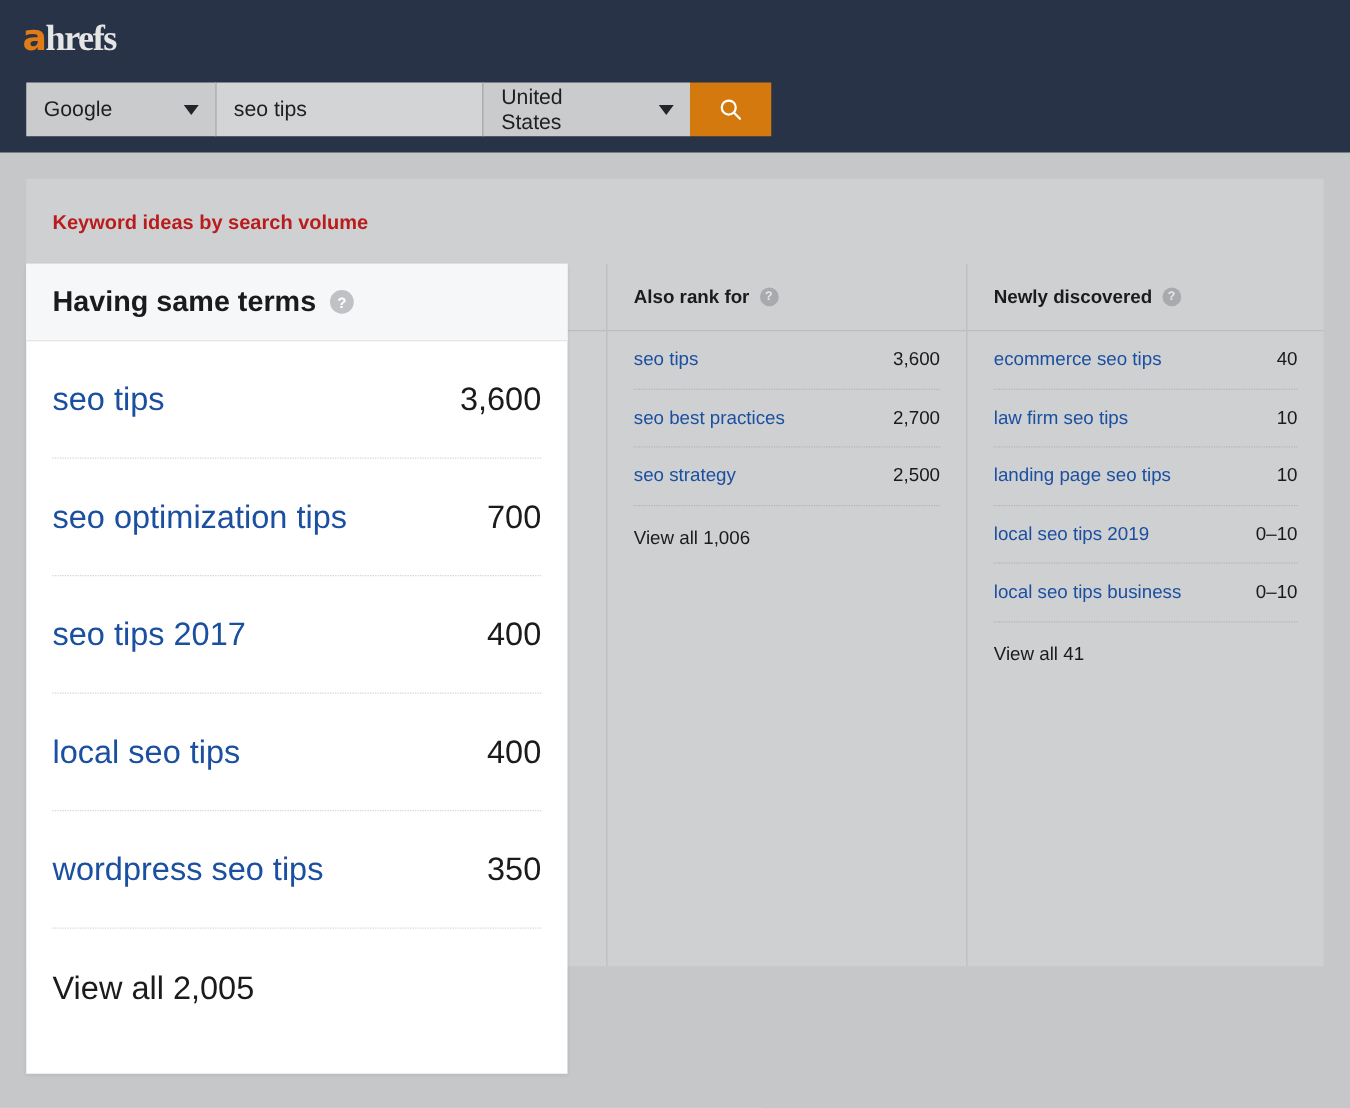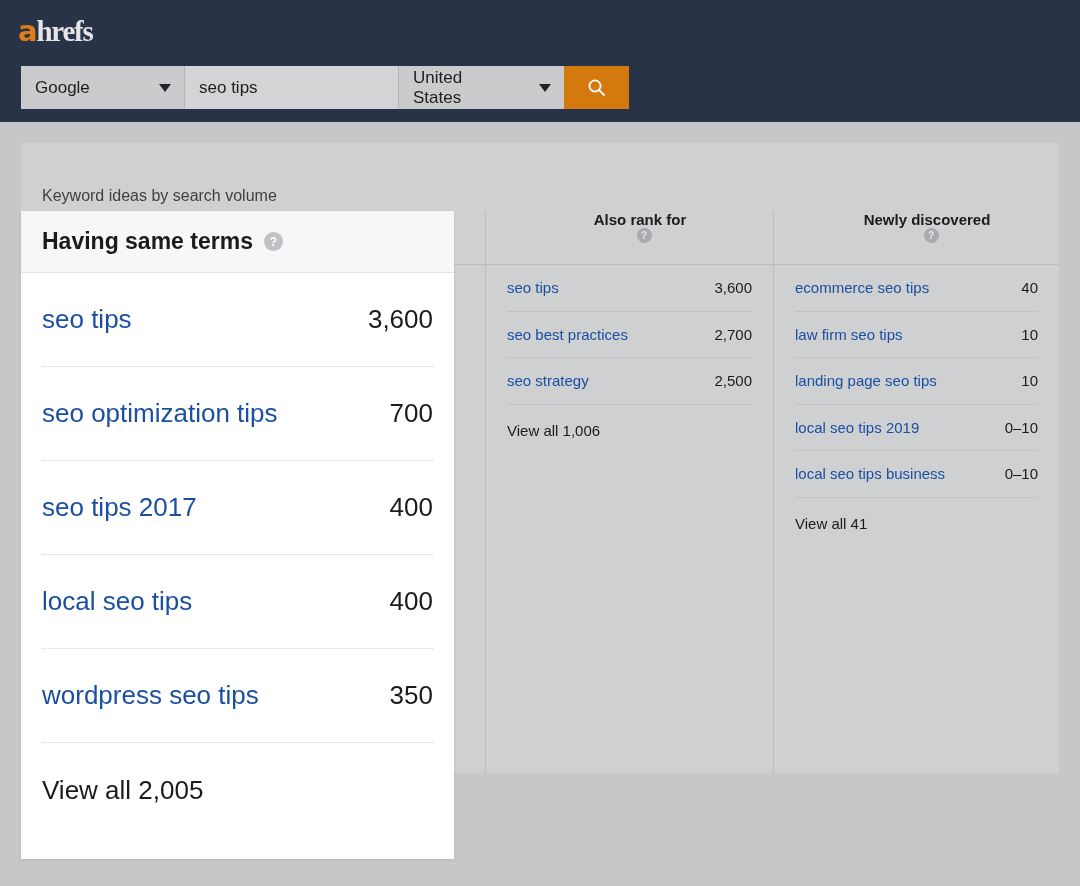--- a/index.html
+++ b/index.html
@@ -90,21 +90,21 @@
   .search-row {
     position: absolute;
     left: 21px;
     top: 66px;
     height: 43px;
     display: flex;
     align-items: stretch;
   }
 
   .sel-engine {
-    width: 164px;
+    width: 152px;
     background: #cacbcd;
     border-right: 1px solid #b4b5b7;
     display: flex;
     align-items: center;
     justify-content: space-between;
     padding: 0 13px 0 14px;
     font-size: 17px;
     color: #1f1f1f;
     cursor: pointer;
   }
@@ -158,24 +158,24 @@
     left: 21px;
     top: 143px;
     width: 1038px;
     height: 630px;
     background: #cfd0d2;
   }
 
   .card-title {
     position: absolute;
     left: 21px;
-    top: 44px;
+    top: 27px;
     font-size: 16px;
-    font-weight: normal;
-    color: #404040;
+    font-weight: bold;
+    color: #b91c1c;
   }
 
   .columns {
     position: absolute;
     left: 0;
     top: 68px;
     width: 1038px;
     height: 562px;
     display: flex;
   }
@@ -190,21 +190,20 @@
 
   .col-head {
     height: 54px;
     display: flex;
     align-items: center;
     padding-left: 21px;
     border-bottom: 1px solid #bcbdbf;
     font-size: 15px;
     font-weight: bold;
     color: #1b1b1b;
-    flex-direction: column;
   }
 
   .help-icon {
     display: inline-flex;
     align-items: center;
     justify-content: center;
     width: 15px;
     height: 15px;
     border-radius: 50%;
     background: #a9aaad;

